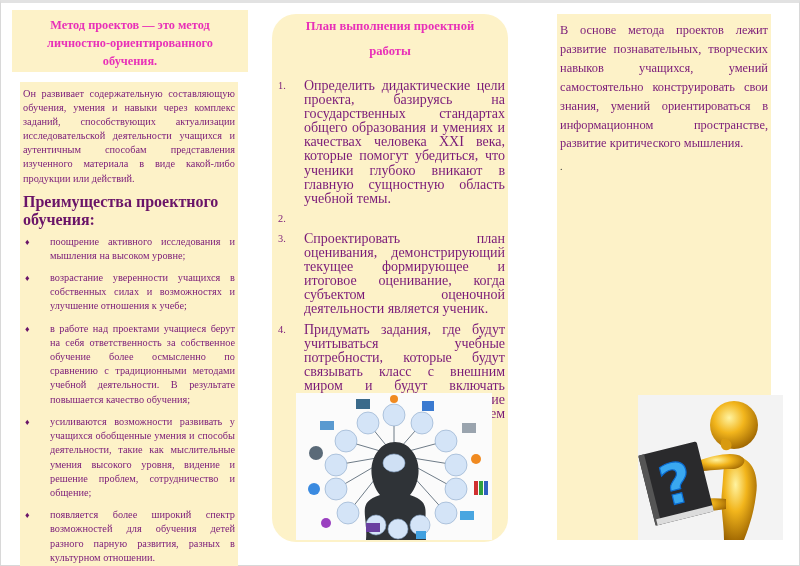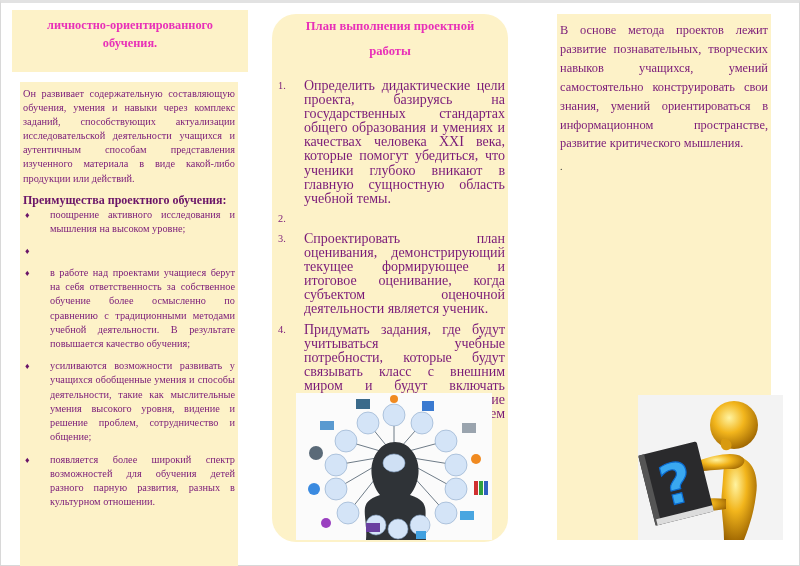--- a/index.html
+++ b/index.html
@@ -5,21 +5,21 @@
   * { box-sizing: border-box; margin: 0; padding: 0; }
   html, body { width: 800px; height: 566px; background: #ffffff; overflow: hidden; }
   body { position: relative; font-family: "Liberation Serif", "DejaVu Serif", serif; color: #7a1a78; }
   .page-frame { position: absolute; left: 0; top: 0; width: 800px; height: 566px; border: 1px solid #d8d8d8; border-top: 3px solid #e2e2e2; }
 
   
   .title-box { position: absolute; left: 12px; top: 10px; width: 236px; height: 62px; background: #fdf2c8; text-align: center; padding-top: 6px; }
   .title-box .t { color: #e830b8; font-weight: bold; font-size: 12.3px; line-height: 18px; }
   .left-box { position: absolute; left: 20px; top: 82px; width: 218px; height: 492px; background: #fdf2c8; padding: 5px 3px 0 3px; }
   .just { text-align: justify; font-size: 10.3px; line-height: 14.1px; color: #7a1a78; }
-  .left-box .heading { font-weight: bold; font-size: 12px; color: #6a1468; margin-top: 7px; }
+  .left-box .heading { font-weight: bold; font-size: 16px; color: #6a1468; margin-top: 7px; margin-bottom: 6px; }
   .bullet { display: flex; margin-bottom: 8px; }
   .bullet .mark { width: 27px; flex: none; color: #6a1468; font-size: 9px; line-height: 14px; padding-left: 2px; }
   .bullet .txt { flex: 1; text-align: justify; font-size: 10.3px; line-height: 14.2px; color: #7a1a78; }
 
   
   .mid-box { position: absolute; left: 272px; top: 14px; width: 236px; height: 528px; background: #fdf2c8; padding: 0 3px 0 3px; border-radius: 24px; }
   .mid-title { text-align: center; color: #e830b8; font-weight: bold; font-size: 12.6px; line-height: 25px; padding-top: 0; }
   .step { display: flex; margin-bottom: 6px; }
   .step .num { width: 29px; flex: none; font-size: 10.3px; line-height: 14.1px; color: #7a1a78; padding-left: 3px; }
   .step .txt { flex: 1; text-align: justify; font-size: 14px; line-height: 14.1px; color: #7a1a78; }
@@ -30,33 +30,35 @@
   .right-box .para { text-align: justify; font-size: 12.4px; line-height: 18.9px; color: #7a1a78; margin-bottom: 7px; }
   .right-box .dot { font-size: 10px; line-height: 14px; color: #333; }
   .right-image { position: absolute; left: 81px; top: 381px; width: 145px; height: 145px; background: #f3f3f3; overflow: hidden; }
 </style>
 </head>
 <body>
 
 <div class="page-frame"></div>
 
 <div class="title-box">
+  <div class="t">Метод проектов — это метод</div>
   <div class="t">личностно-ориентированного</div>
   <div class="t">обучения.</div>
 </div>
 
 <div class="left-box">
   <p class="just">Он развивает содержательную составляющую обучения, умения и навыки через комплекс заданий, способствующих актуализации исследовательской деятельности учащихся и аутентичным способам представления изученного материала в виде какой-либо продукции или действий.</p>
   <div class="heading">Преимущества проектного обучения:</div>
   <div class="bullet">
     <span class="mark">♦</span>
     <span class="txt">поощрение активного исследования и мышления на высоком уровне;</span>
   </div>
   <div class="bullet">
     <span class="mark">♦</span>
+    <span class="txt">возрастание уверенности учащихся в собственных силах и возможностях и улучшение отношения к учебе;</span>
   </div>
   <div class="bullet">
     <span class="mark">♦</span>
     <span class="txt">в работе над проектами учащиеся берут на себя ответственность за собственное обучение более осмысленно по сравнению с традиционными методами учебной деятельности. В результате повышается качество обучения;</span>
   </div>
   <div class="bullet">
     <span class="mark">♦</span>
     <span class="txt">усиливаются возможности развивать у учащихся обобщенные умения и способы деятельности, такие как мыслительные умения высокого уровня, видение и решение проблем, сотрудничество и общение;</span>
   </div>
   <div class="bullet">

